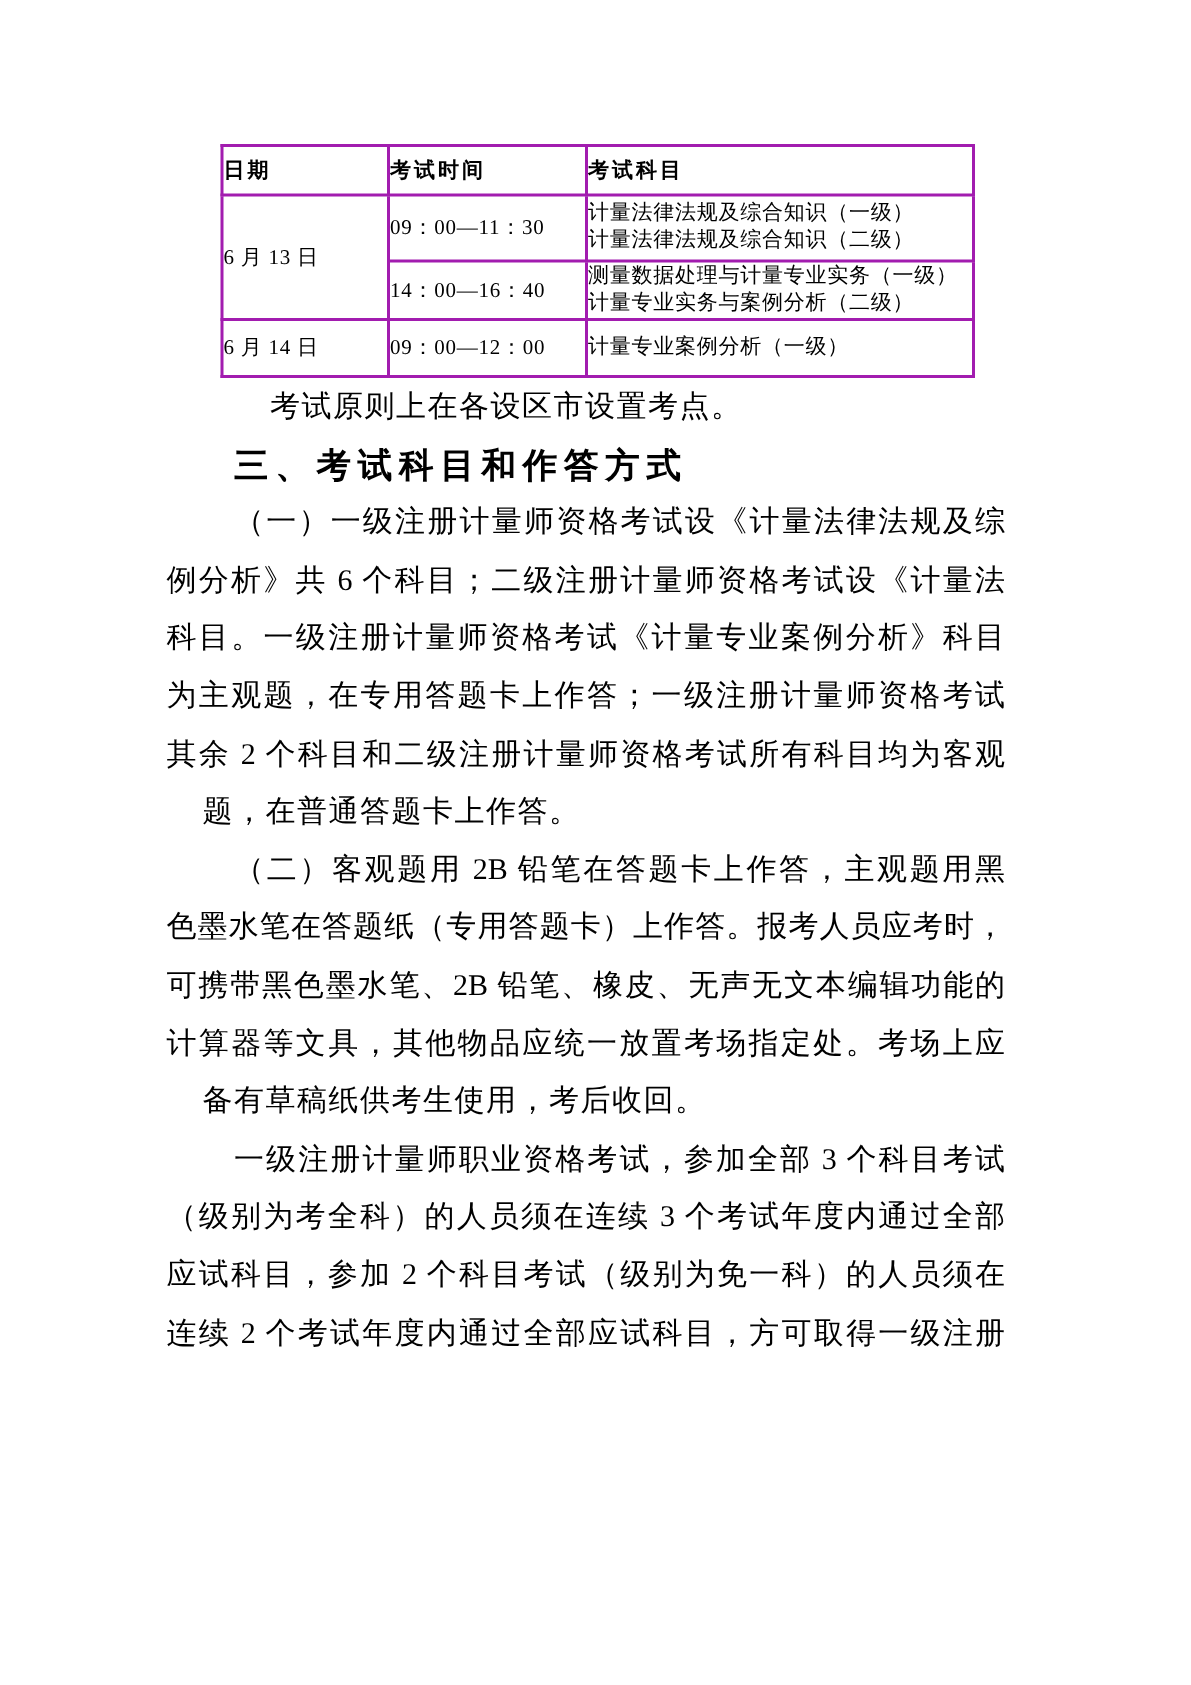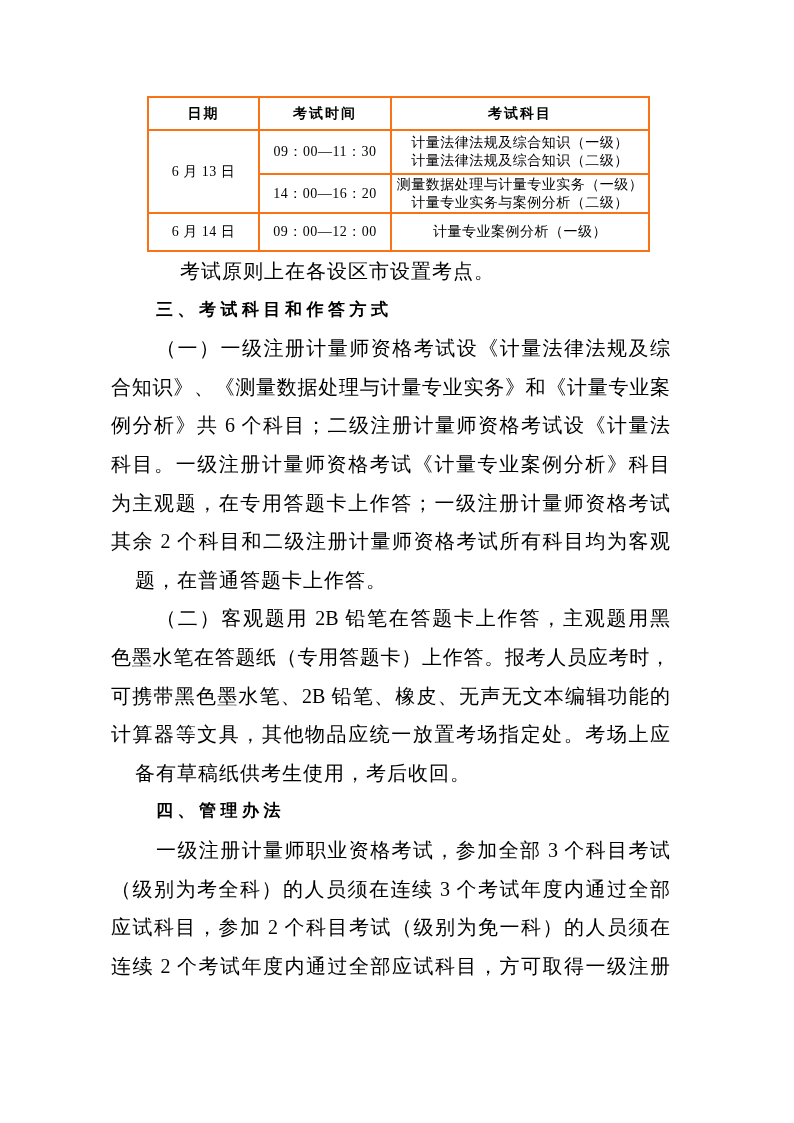--- a/index.html
+++ b/index.html
@@ -16,22 +16,22 @@
   
   table.exam {
     position: absolute;
     left: 147px;
     top: 96px;
     border-collapse: collapse;
     table-layout: fixed;
     width: 501px;
   }
   table.exam th, table.exam td {
-    border: 2px solid #f97316;
-    text-align: center;
+    border: 2px solid #a21caf;
+    text-align: left;
     vertical-align: middle;
     padding: 0;
     overflow: hidden;
   }
   table.exam th {
     font-family: "Liberation Sans", "DejaVu Sans", sans-serif;
     font-weight: bold;
     font-size: 14px;
     height: 31px;
     letter-spacing: 2px;
@@ -63,21 +63,21 @@
   }
   .tline.end {
     text-align-last: left;
     letter-spacing: 1px;
     margin-left: 24px;
   }
   .tline.ind { text-indent: 45px; }
   .hline {
     font-family: "Liberation Sans", "DejaVu Sans", sans-serif;
     font-weight: bold;
-    font-size: 17px;
+    font-size: 23px;
     letter-spacing: 4.5px;
     text-indent: 45px;
     height: 38.6px;
     line-height: 38.6px;
   }
 </style>
 </head>
 <body>
 
 <div class="page">
@@ -98,21 +98,21 @@
     <tbody>
       <tr class="trow-1">
         <td rowspan="2">6 月 13 日</td>
         <td class="timecell">09：00—11：30</td>
         <td class="subj">
           <div>计量法律法规及综合知识（一级）</div>
           <div>计量法律法规及综合知识（二级）</div>
         </td>
       </tr>
       <tr class="trow-2">
-        <td class="timecell">14：00—16：20</td>
+        <td class="timecell">14：00—16：40</td>
         <td class="subj">
           <div>测量数据处理与计量专业实务（一级）</div>
           <div>计量专业实务与案例分析（二级）</div>
         </td>
       </tr>
       <tr class="trow-3">
         <td>6 月 14 日</td>
         <td class="timecell">09：00—12：00</td>
         <td class="subj">
           <div>计量专业案例分析（一级）</div>
@@ -121,34 +121,32 @@
     </tbody>
   </table>
 
   <div class="body-text">
 
     <div class="tline ind end">考试原则上在各设区市设置考点。</div>
 
     <div class="hline">三、考试科目和作答方式</div>
 
     <div class="tline ind">（一）一级注册计量师资格考试设《计量法律法规及综</div>
-    <div class="tline">合知识》、《测量数据处理与计量专业实务》和《计量专业案</div>
     <div class="tline">例分析》共 6 个科目；二级注册计量师资格考试设《计量法</div>
     <div class="tline">科目。一级注册计量师资格考试《计量专业案例分析》科目</div>
     <div class="tline">为主观题，在专用答题卡上作答；一级注册计量师资格考试</div>
     <div class="tline">其余 2 个科目和二级注册计量师资格考试所有科目均为客观</div>
     <div class="tline end">题，在普通答题卡上作答。</div>
 
     <div class="tline ind">（二）客观题用 2B 铅笔在答题卡上作答，主观题用黑</div>
     <div class="tline">色墨水笔在答题纸（专用答题卡）上作答。报考人员应考时，</div>
     <div class="tline">可携带黑色墨水笔、2B 铅笔、橡皮、无声无文本编辑功能的</div>
     <div class="tline">计算器等文具，其他物品应统一放置考场指定处。考场上应</div>
     <div class="tline end">备有草稿纸供考生使用，考后收回。</div>
 
-    <div class="hline">四、管理办法</div>
 
     <div class="tline ind">一级注册计量师职业资格考试，参加全部 3 个科目考试</div>
     <div class="tline">（级别为考全科）的人员须在连续 3 个考试年度内通过全部</div>
     <div class="tline">应试科目，参加 2 个科目考试（级别为免一科）的人员须在</div>
     <div class="tline">连续 2 个考试年度内通过全部应试科目，方可取得一级注册</div>
 
   </div>
 
 </div>
 

